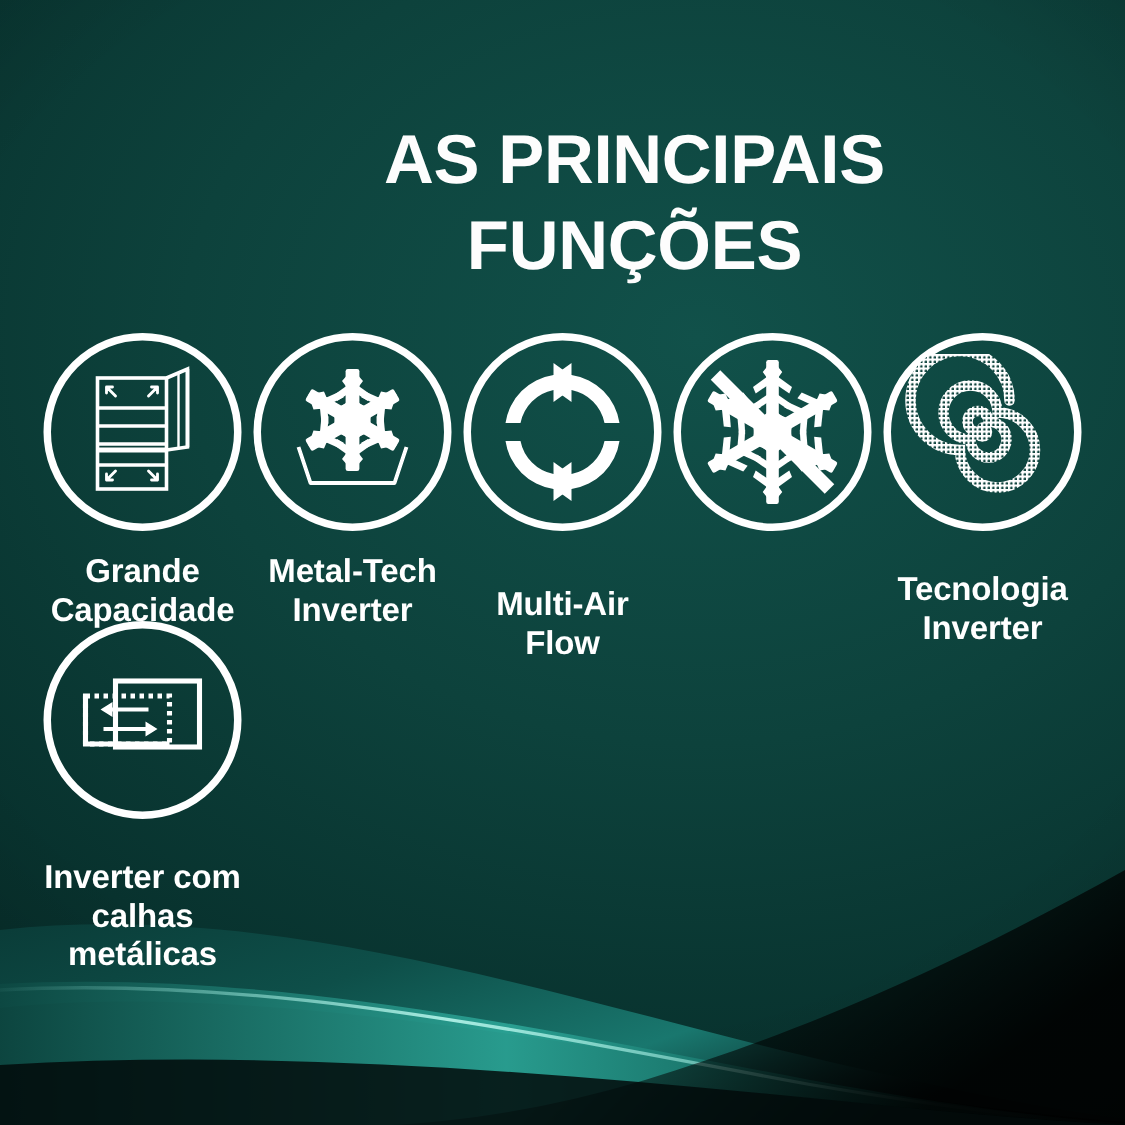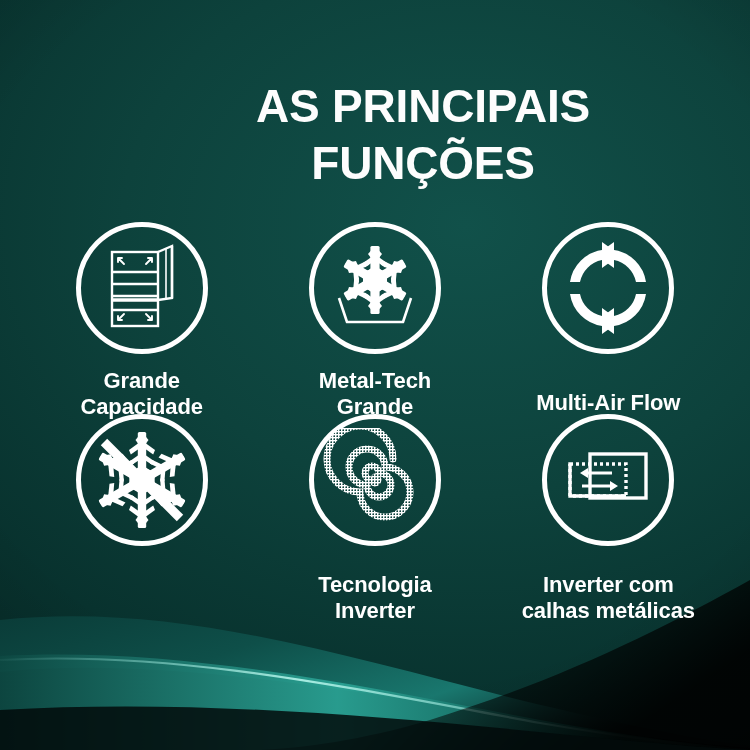--- a/index.html
+++ b/index.html
@@ -51,21 +51,21 @@
   }
   .title-line { display: block; white-space: nowrap; }
 
   
   .grid {
     position: absolute;
     left: 25px;
     top: 222px;
     width: 700px;
     display: grid;
-    grid-template-columns: repeat(3, 1fr);
+    grid-template-columns: repeat(5, 1fr);
     grid-template-rows: 192px 200px;
     column-gap: 0px;
   }
   .cell {
     display: flex;
     flex-direction: column;
     align-items: center;
   }
   .circle {
     width: 132px;
@@ -189,21 +189,21 @@
             <use href="#sfarm2" transform="rotate(120)"></use>
             <use href="#sfarm2" transform="rotate(180)"></use>
             <use href="#sfarm2" transform="rotate(240)"></use>
             <use href="#sfarm2" transform="rotate(300)"></use>
             <circle cx="0" cy="0" r="9.5"></circle>
           </g>
           <path d="M16,62 L24,86 L80,86 L88,62" fill="none" stroke="#ffffff" stroke-width="2.6" stroke-linejoin="round"></path>
         </svg>
       </div>
       <div class="caption">Metal-Tech
-Grande</div>
+Inverter</div>
     </div>
 
     <div class="cell single">
       <div class="circle">
         <svg width="104" height="104" viewBox="0 0 104 104">
           <g fill="#ffffff">
             <g id="cArrow">
               <path d="M46,14
                        A38,38 0 0 0 14,46
                        L24,46

